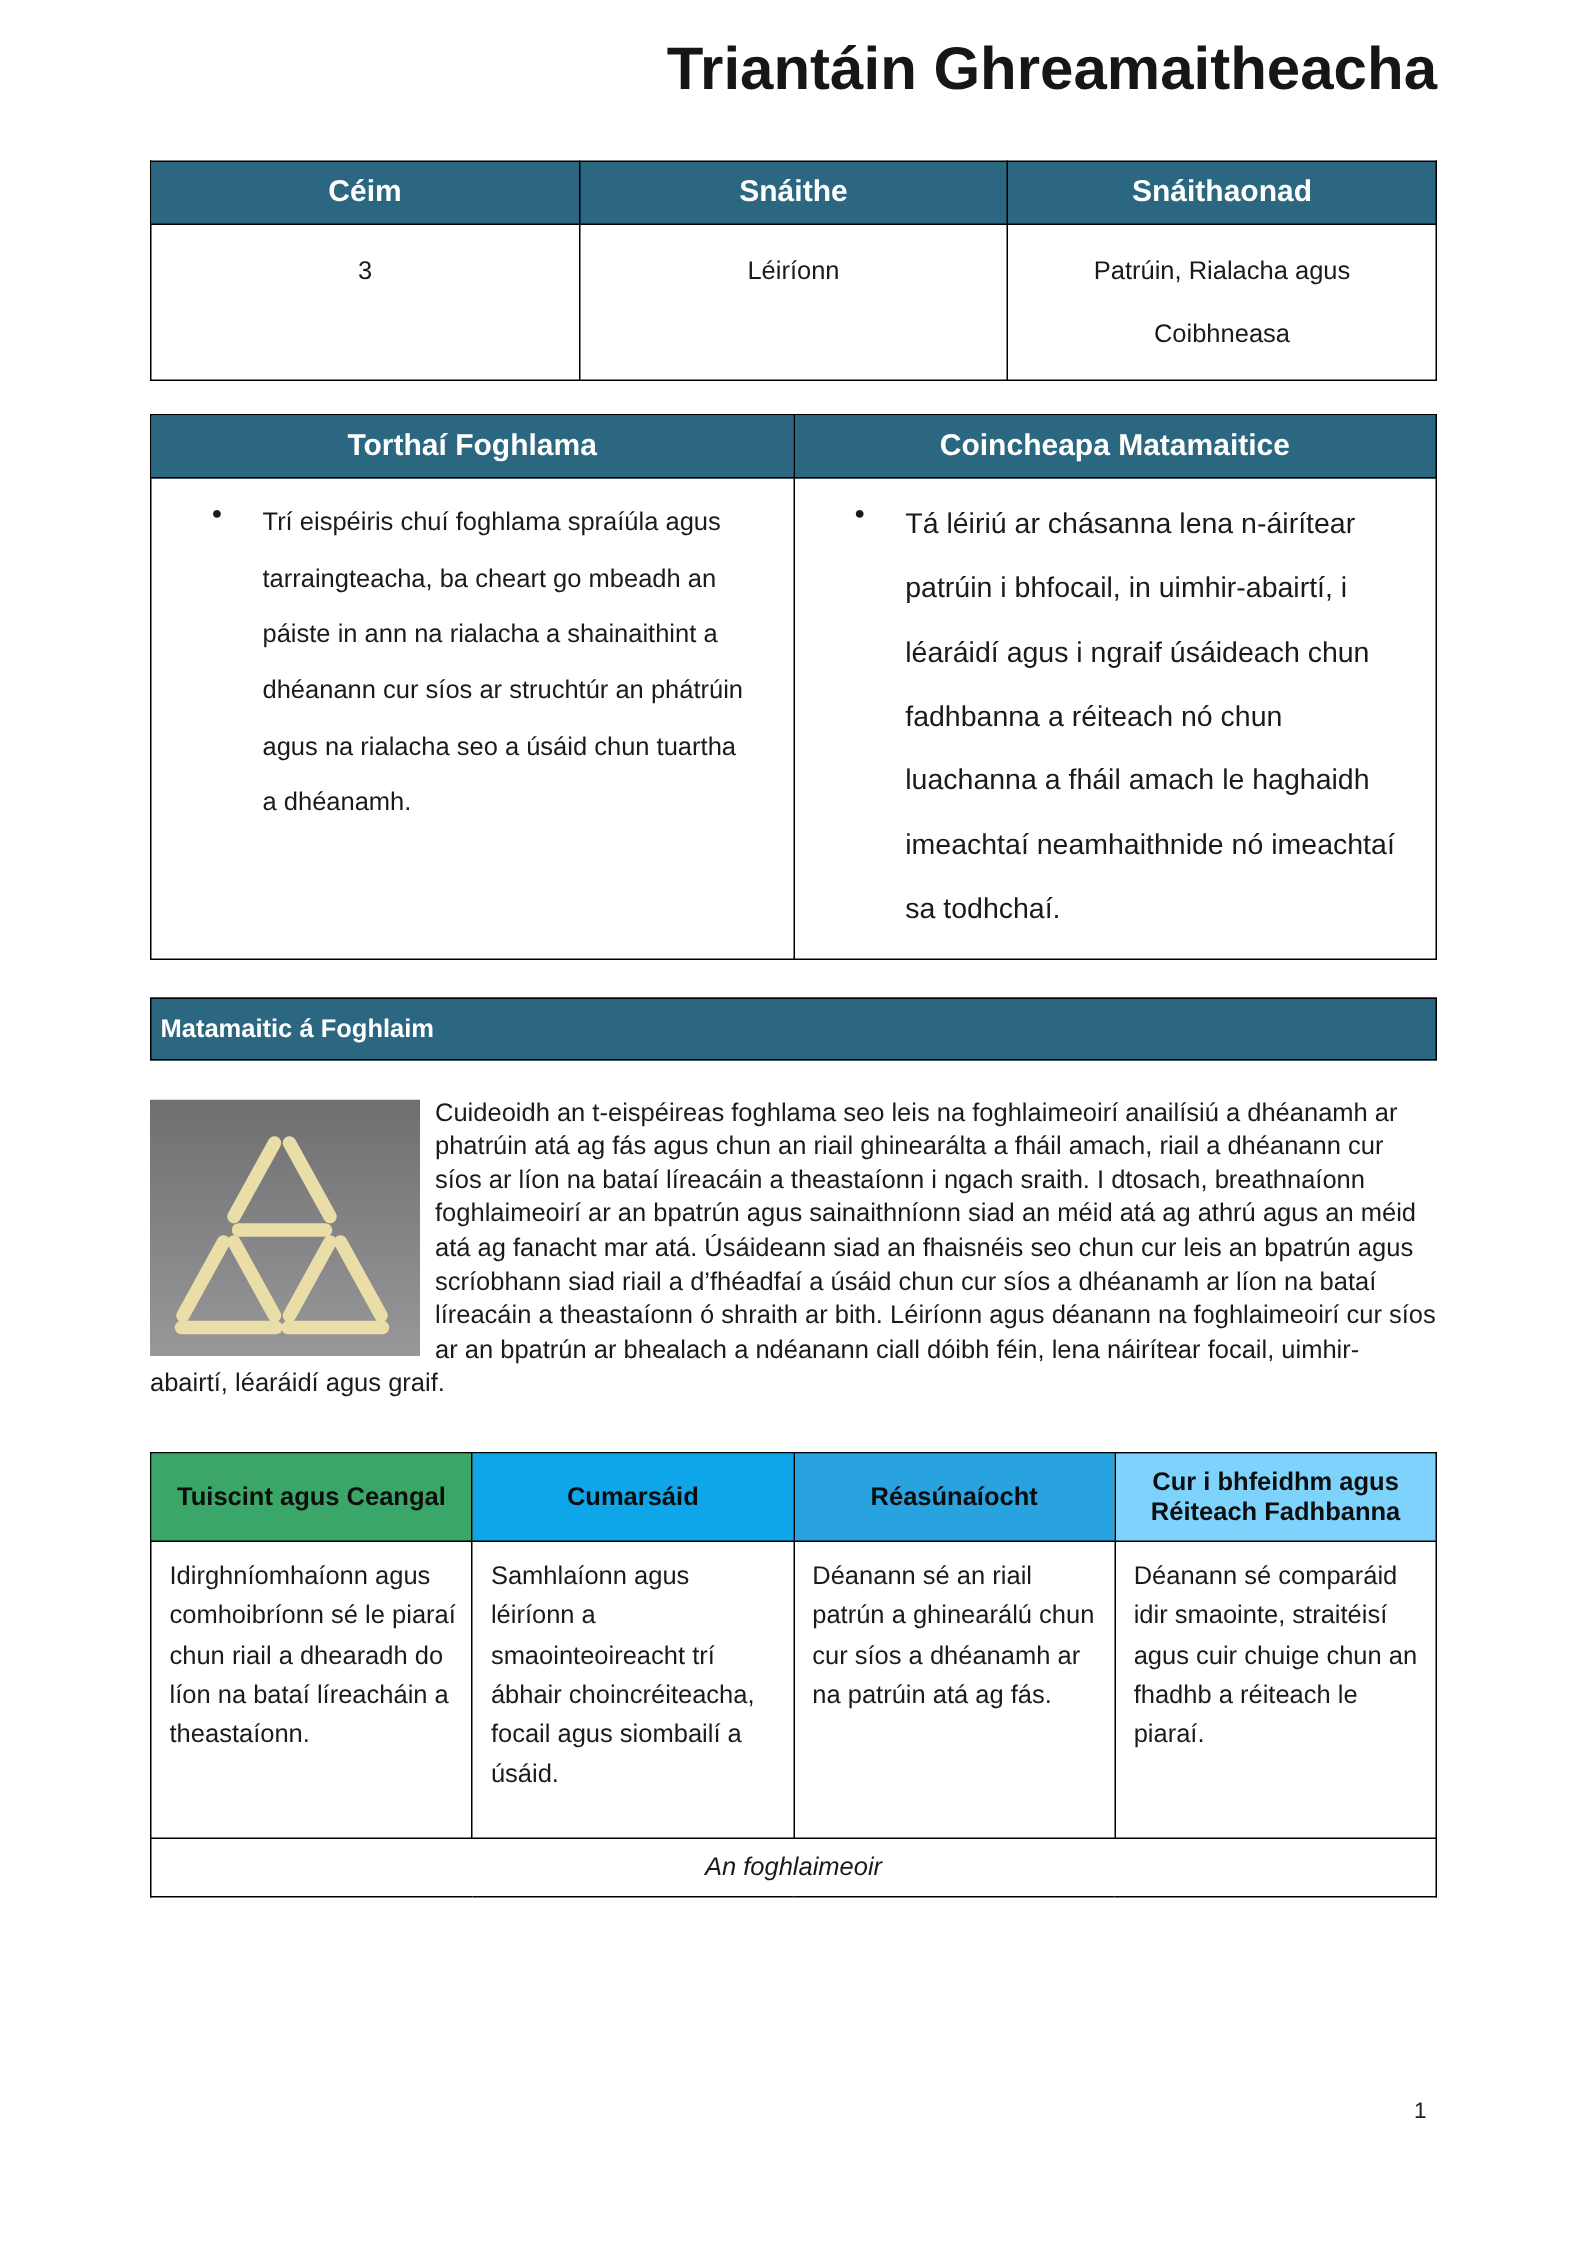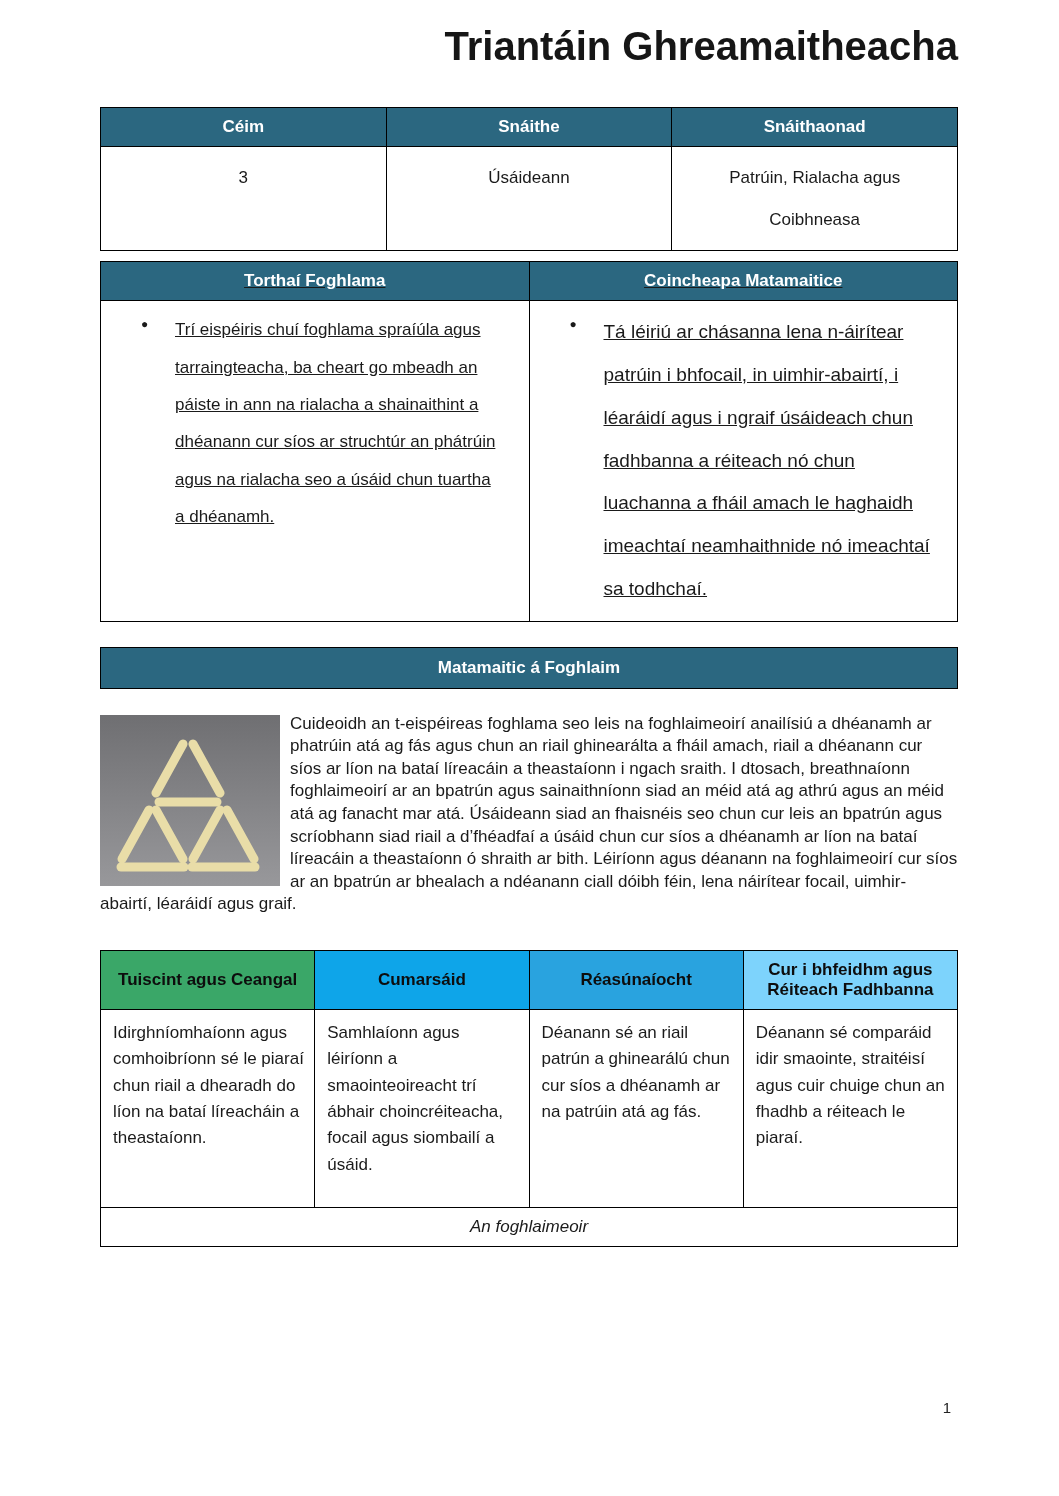--- a/index.html
+++ b/index.html
@@ -20,44 +20,44 @@
   .logo-divider { width: 2px; height: 70px; background: #2e6d6d; }
   .brand-text { font-size: 46px; font-weight: bold; color: #124e46; letter-spacing: -1px; }
 
   
   .doc-title { text-align: right; font-size: 40px; font-weight: bold; color: #161616; margin-top: 8px; }
 
   
   table { border-collapse: collapse; width: 100%; table-layout: fixed; }
   th, td { border: 1.5px solid #000; }
   .teal-head {
-    background: #2b6780; color: #ffffff; font-weight: bold; font-size: 17px;
+    background: #2b6780; color: #ffffff; font-weight: bold; font-size: 20px;
     text-align: center; padding: 9px 24px;
   }
 
   
   .info-table { margin-top: 38px; }
   .info-table td {
     text-align: center; vertical-align: top; font-size: 17px;
     padding: 10px 24px; height: 90px; line-height: 2.45;
   }
 
   
-  .outcomes-table { margin-top: 10px; text-decoration: underline; }
+  .outcomes-table { margin-top: 22px; }
   .outcomes-table td { vertical-align: top; padding: 10px 24px 10px 40px; height: 255px; }
   .bullet-list { list-style: none; }
   .bullet-list li { position: relative; padding-left: 34px; }
   .bullet-list li::before { content: "●"; position: absolute; left: 0; top: 0; font-size: 12px; line-height: inherit; }
   .outcomes-left li  { font-size: 17px; line-height: 2.2; }
   .outcomes-right li { font-size: 19px; line-height: 2.25; }
 
   
   .section-banner {
     margin-top: 25px; border: 1.5px solid #000; background: #2b6780;
-    color: #fff; font-weight: bold; font-size: 17px; text-align: center; padding: 10px 6px;
+    color: #fff; font-weight: bold; font-size: 17px; text-align: left; padding: 10px 6px;
   }
 
   
   .learn-block { margin-top: 24px; font-size: 17px; line-height: 1.33; }
   .learn-photo { float: left; width: 180px; height: 171px; margin: 2px 10px 4px 0; display: block; }
 
   
   .skills-table { margin-top: 34px; }
   .skills-table th { font-size: 17px; font-weight: bold; color: #0d0d0d; padding: 9px 8px; height: 58px; text-align: center; }
   .subheader-cell { text-align: center; font-style: italic; font-size: 17px; padding: 9px 6px; }
@@ -78,21 +78,21 @@
 
     <table class="info-table">
       <tbody>
           <tr>
         <th class="teal-head">Céim</th>
         <th class="teal-head">Snáithe</th>
         <th class="teal-head">Snáithaonad</th>
       </tr>
       <tr>
         <td>3</td>
-        <td>Úsáideann</td>
+        <td>Léiríonn</td>
         <td>Patrúin, Rialacha agus Coibhneasa</td>
       </tr>
     </tbody>
       </table>
 
     <table class="outcomes-table">
       <tbody>
           <tr>
         <th class="teal-head">Torthaí Foghlama</th>
         <th class="teal-head">Coincheapa Matamaitice</th>

